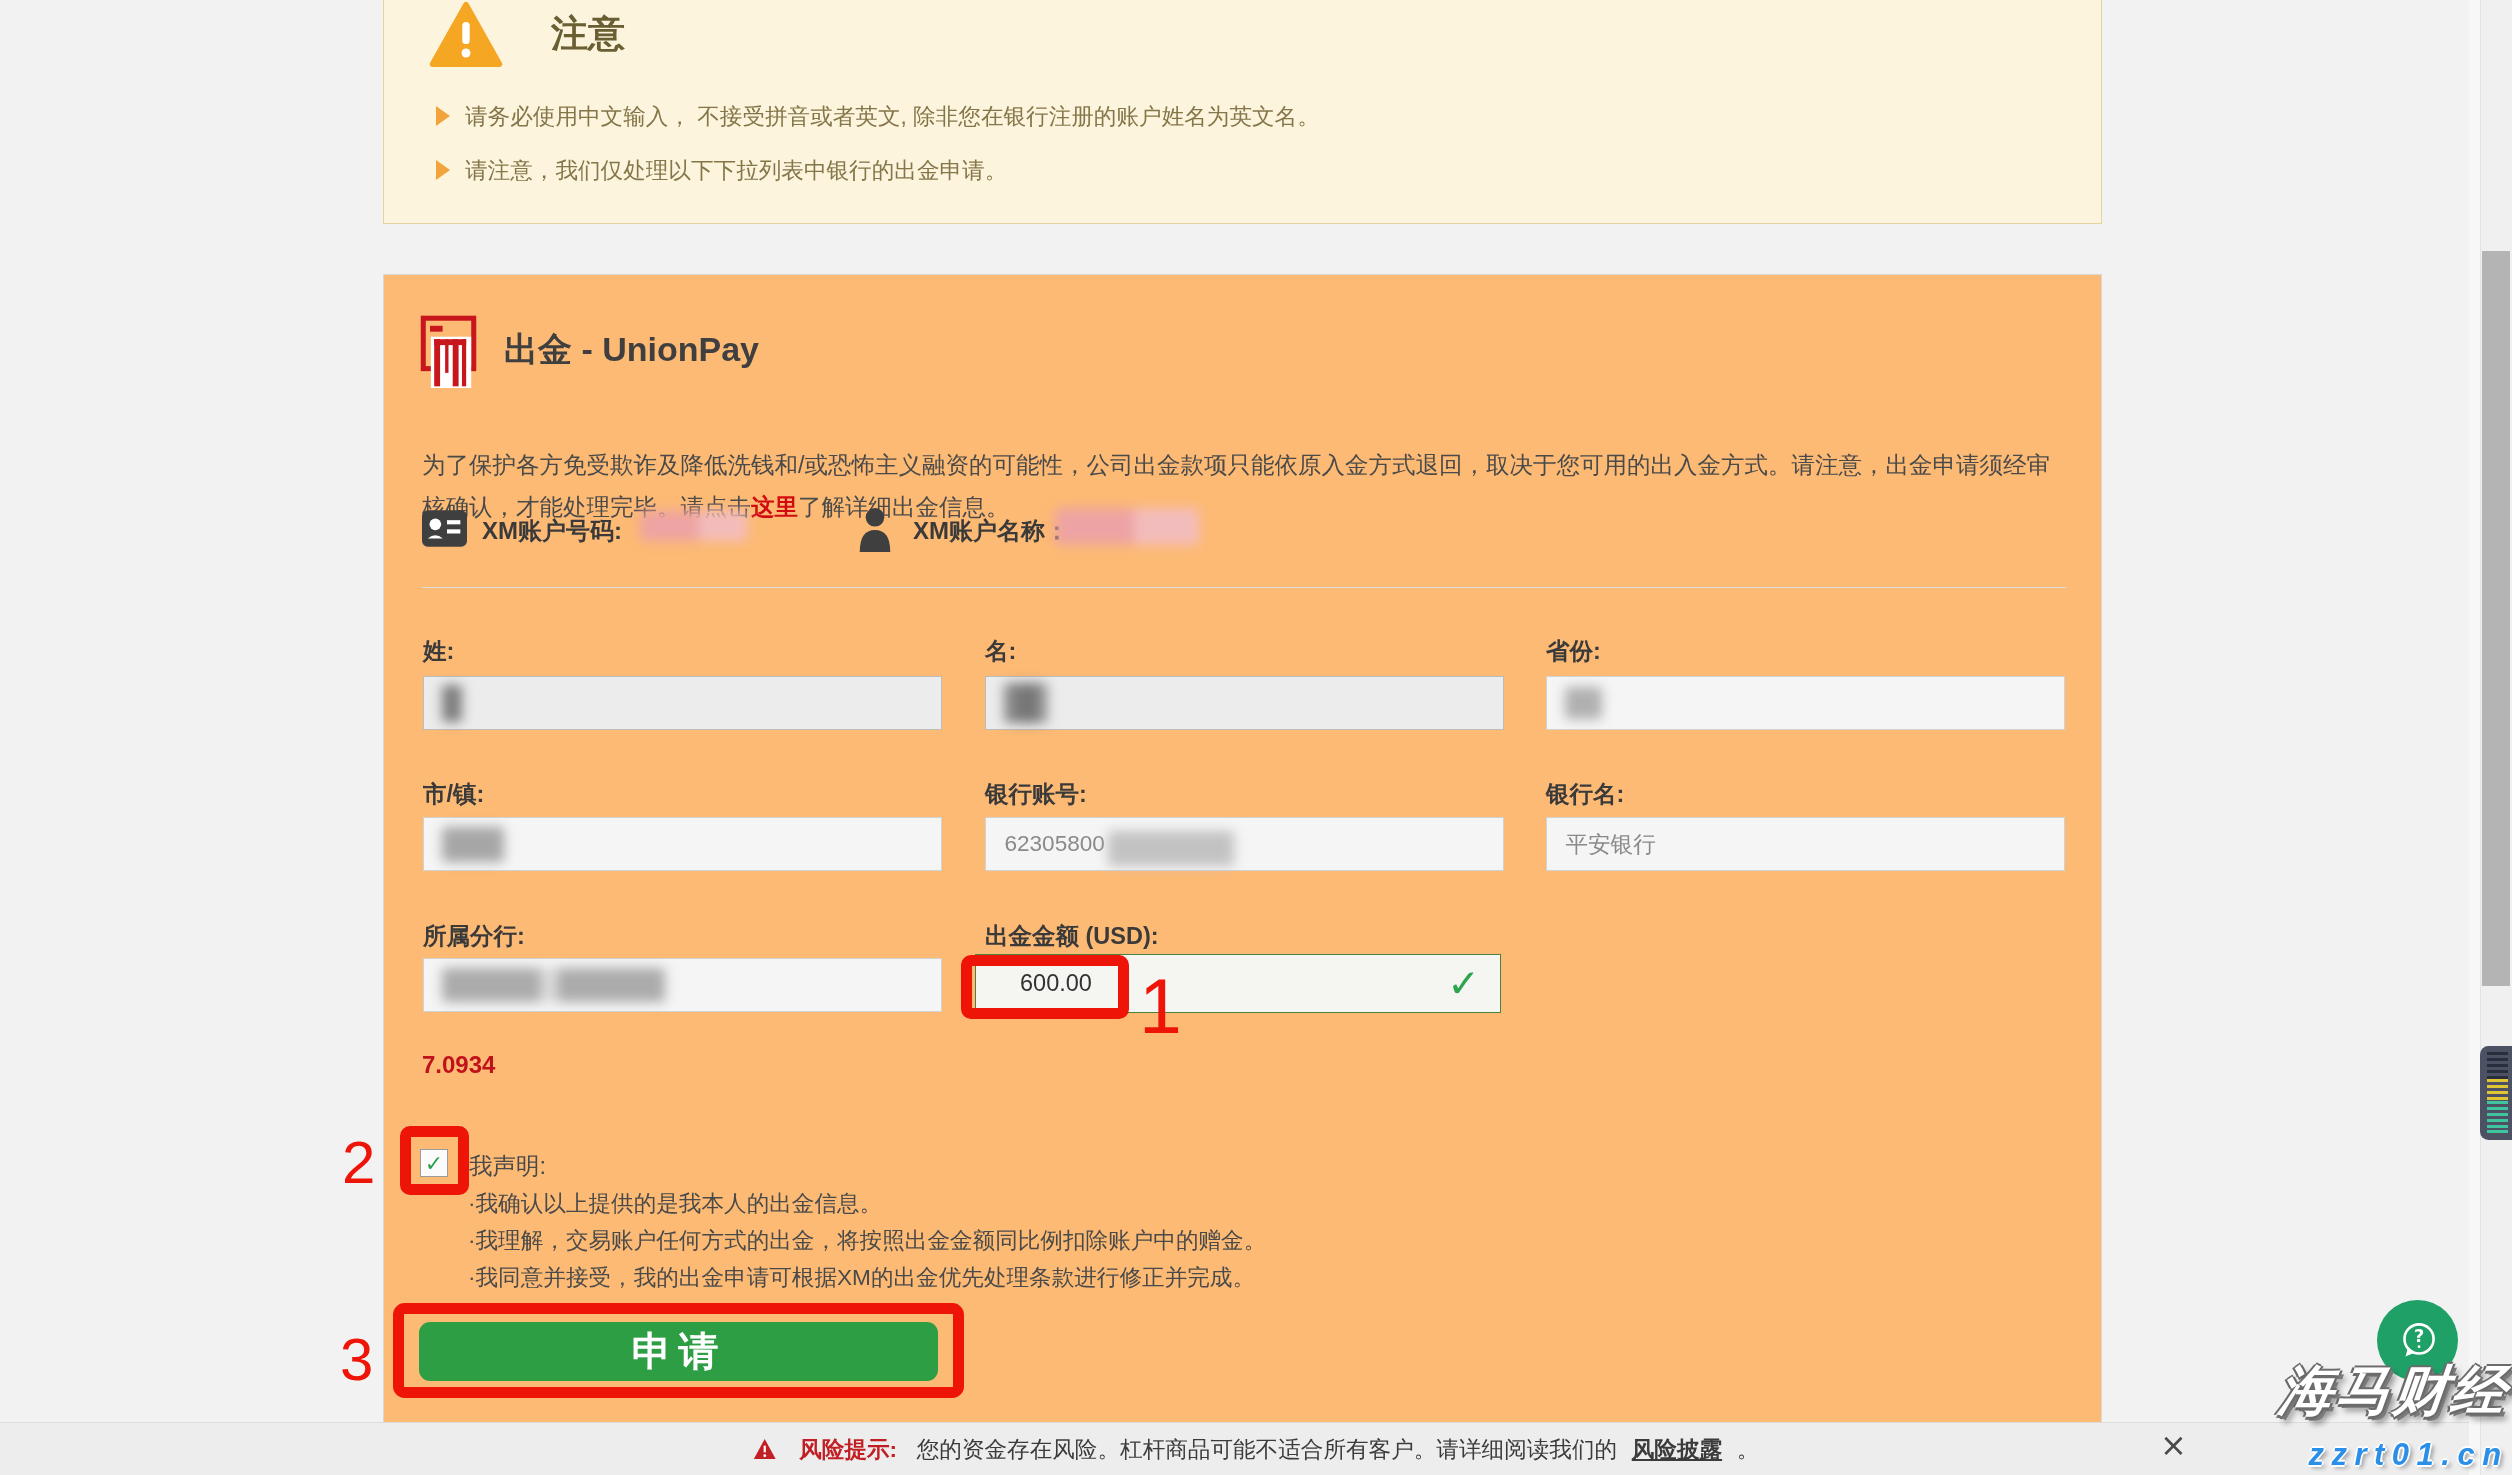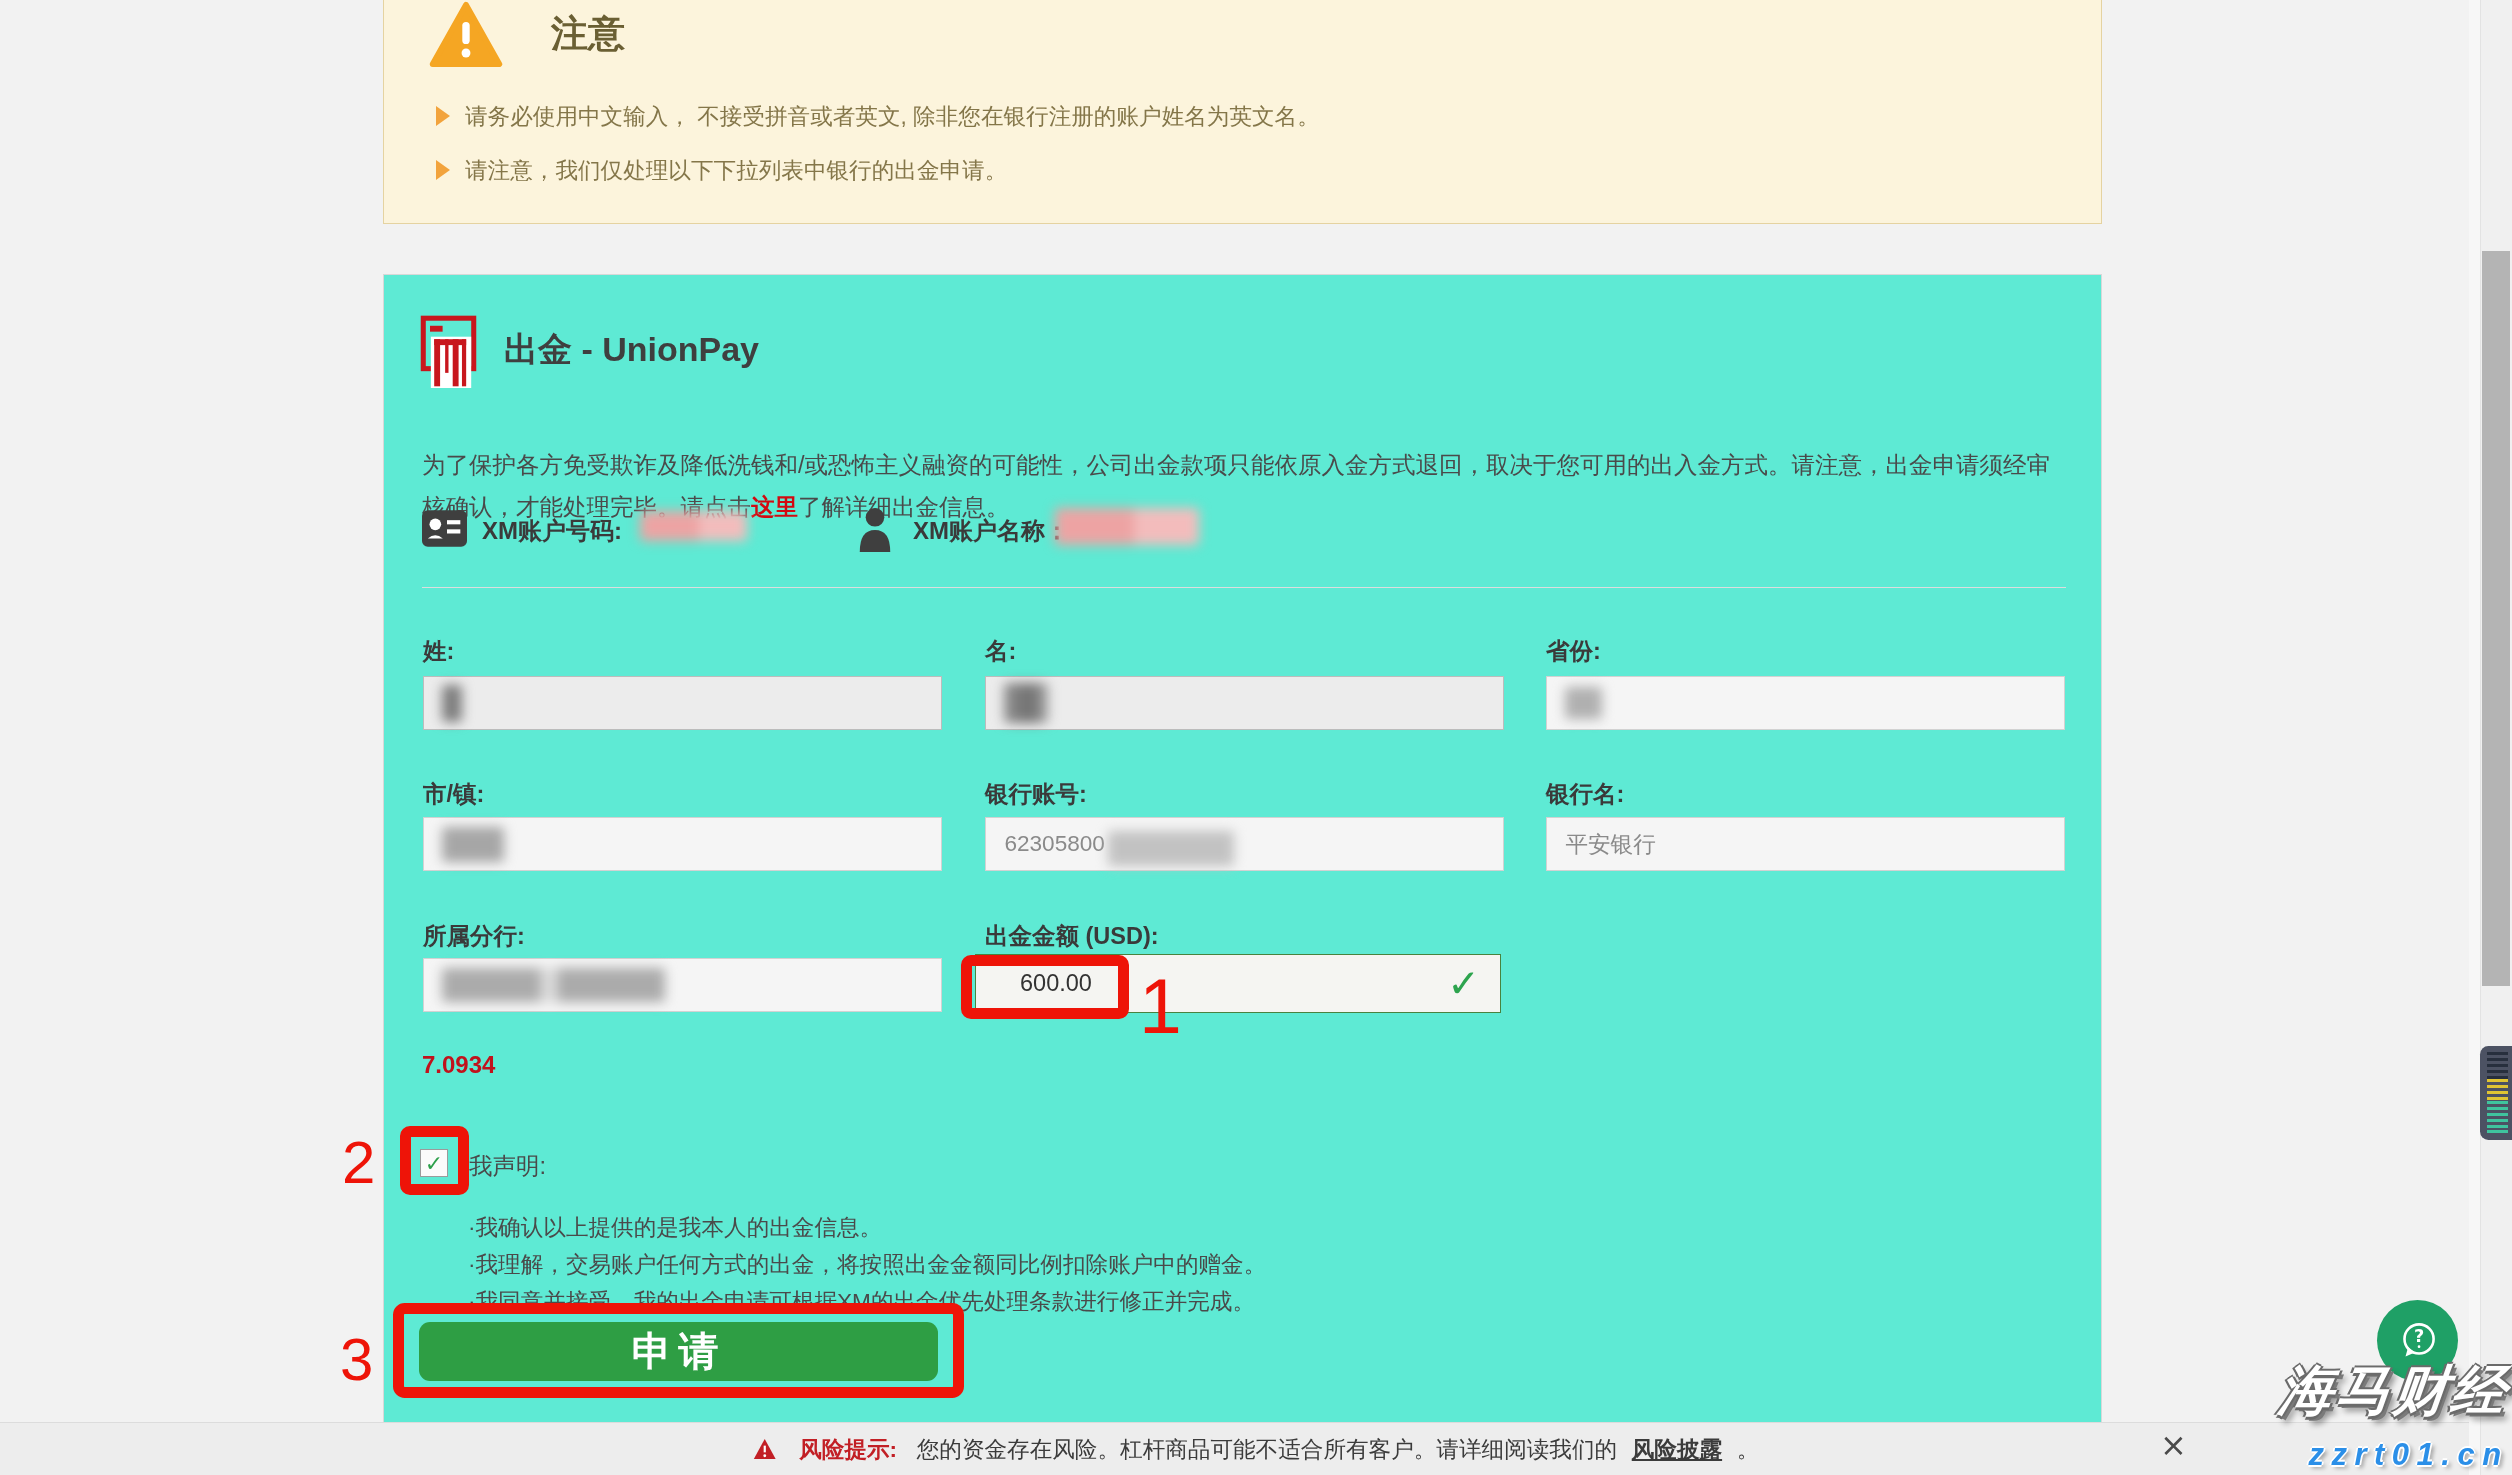--- a/index.html
+++ b/index.html
@@ -15,21 +15,21 @@
     border:0.8px solid #e5d3a1;box-sizing:border-box;}
   .notice-tri{left:45px;top:37px;}
   .notice-title{left:167px;top:45px;font-size:37px;font-weight:bold;color:#6a5f33;}
   .notice-item{left:52px;display:flex;align-items:flex-start;gap:15px;width:1592px;}
   .notice-item .marker{width:0;height:0;border-top:10px solid transparent;
     border-bottom:10px solid transparent;border-left:14.2px solid #f2a33c;margin-top:3.4px;}
   .notice-item .txt{font-size:22.6px;color:#847649;line-height:28.5px;}
   .ni-0{top:139px;} .ni-1{top:193px;}
 
   
-  .card{left:383px;top:274px;width:1719px;height:1189px;background:#5eead4;
+  .card{left:383px;top:274px;width:1719px;height:1189px;background:#fdba74;
     border:0.8px solid #d8d8d8;box-sizing:border-box;padding-left:10px;}
   .card-title{left:120px;top:52px;font-size:34px;font-weight:bold;color:#3f3f3f;}
   .bank-icon{left:35px;top:39px;}
   .intro{left:38px;top:149px;width:1649px;font-size:23.5px;line-height:42px;color:#4a4a4a;margin-top:20px;}
   .intro .redlink{color:#d20a11;font-weight:bold;cursor:pointer;}
 
   .acct-row{left:38px;top:233px;width:1649px;height:50px;}
   .acct-label{font-size:24px;font-weight:bold;color:#3a3a3a;}
   .blur-red{background:linear-gradient(90deg,#eda3a3 0 55%,#f3bcbc 55% 100%);
     filter:blur(5.9px);border-radius:3.4px;}
@@ -49,21 +49,21 @@
   .amount-check{font-size:39px;font-weight:bold;color:#2da44e;line-height:1;}
 
   .rate{left:38px;top:776px;font-size:24px;font-weight:bold;color:#c1121c;}
   .rate-note{left:38px;top:809px;font-size:22.6px;color:#4a4a4a;}
 
   
   .chkbox{left:36px;top:874px;width:28px;height:28px;background:#fbfbfb;border:0.8px solid #9b9b9b;
     box-sizing:border-box;display:flex;align-items:center;justify-content:center;
     font-size:22px;font-weight:bold;color:#2ea04c;}
   .decl-label{left:85px;top:875px;font-size:23.5px;color:#4a4a4a;}
-  .decl-item{left:84px;font-size:22.6px;color:#4a4a4a;margin-top:24px;}
+  .decl-item{left:84px;font-size:22.6px;color:#4a4a4a;}
   .di-0{top:913px;} .di-1{top:950px;} .di-2{top:987px;}
 
   .submit-btn{left:35px;top:1047px;width:519px;height:59px;background:#2e9e44;border:none;
     border-radius:11px;color:#ffffff;font-size:40px;font-weight:bold;letter-spacing:6.7px;
     font-family:"Liberation Sans",sans-serif;display:flex;align-items:center;justify-content:center;cursor:pointer;}
 
   
   .anno-box{border:11px solid #ee1408;border-radius:10px;box-sizing:border-box;z-index:40;}
   .anno-1{left:961px;top:955px;width:168px;height:64px;}
   .anno-2{left:400px;top:1126px;width:69px;height:69px;}

